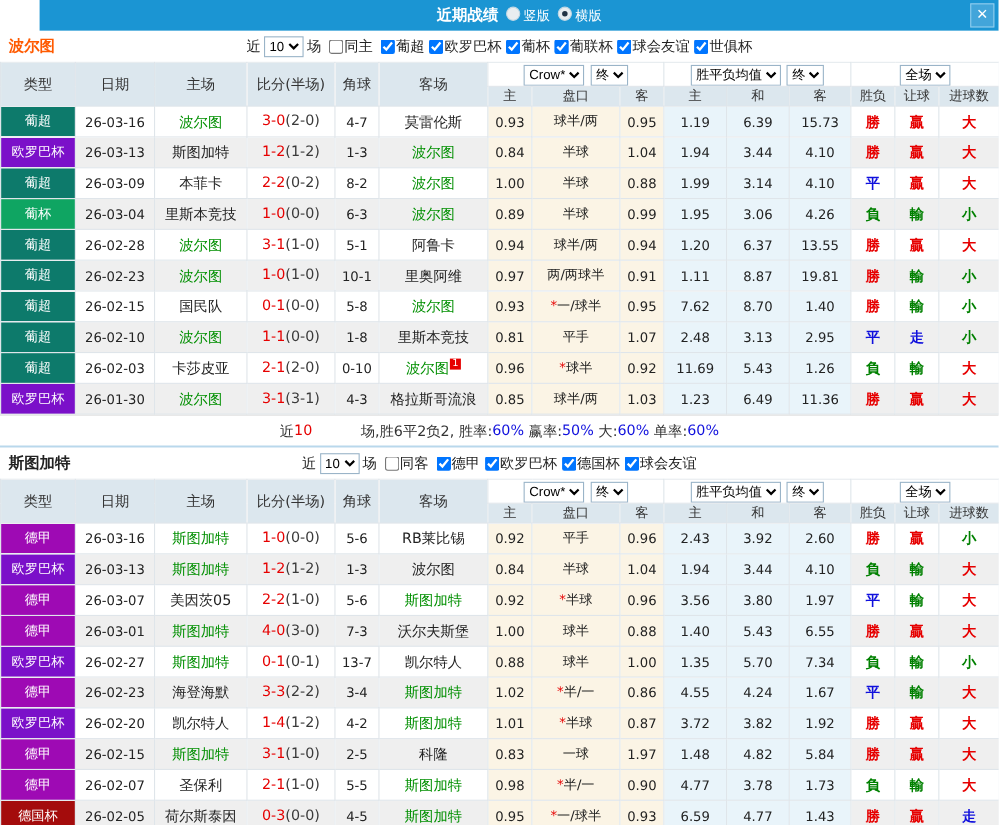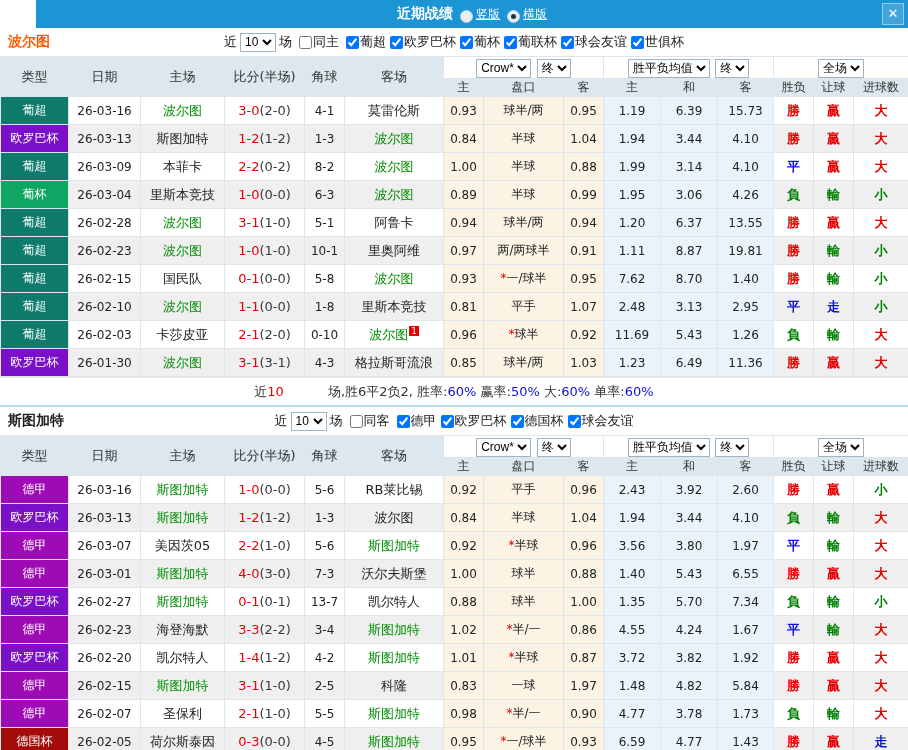--- a/index.html
+++ b/index.html
@@ -3,21 +3,21 @@
 <meta charset="utf-8">
 <style>
   * { box-sizing: border-box; }
   html,body { margin:0; padding:0; background:#fff; font-family:"DejaVu Sans","Liberation Sans",sans-serif; }
   .window { width:908px; height:750px; overflow:hidden; background:#fff; position:relative; }
 
   
   .titlebar { height:28px; background:#1b95d3; position:relative;margin-left:36px; }
   .title-wrap { position:absolute; inset:0; display:flex; align-items:center; justify-content:center; gap:7px; }
   .dlg-title { color:#fff; font-weight:bold; font-size:14px; }
-  .radio { display:inline-flex; align-items:flex-end; gap:3px; color:#fff; font-size:12px; cursor:pointer;text-decoration:underline; }
+  .radio { display:inline-flex; align-items:flex-start; gap:3px; color:#fff; font-size:12px; cursor:pointer; }
   .rdot { width:13px; height:13px; border-radius:50%; background:#e8edf0; border:1px solid #bfd7e4; position:relative; display:inline-block; }
   .rdot.checked::after { content:""; position:absolute; left:3px; top:3px; width:5px; height:5px; border-radius:50%; background:#223344; }
   .close-btn { position:absolute; right:4px; top:3px; width:22px; height:22px; line-height:20px; text-align:center;
                background:#42a5da; border:1px solid #8ecdee; color:#fff; font-size:13px; font-weight:bold; cursor:pointer; }
 
   
   .filter-row { height:28px; position:relative; display:flex; align-items:center; background:#fff; }
   .team-title { position:absolute; left:8px; font-size:14px; font-weight:bold; }
   .filter-center { margin:0 auto; display:flex; align-items:center; gap:3px; font-size:13px; color:#222; }
   select { font-size:12px; height:19px; border:1px solid #9ab4c8; background:#fff; }
@@ -162,21 +162,21 @@
           <th class="hc">让球</th>
           <th class="hc">进球数</th>
         </tr>
       </thead>
       <tbody>
           <tr>
             <td class="c-league" style="background: rgb(13, 122, 107);">葡超</td>
             <td class="c-date">26-03-16</td>
             <td class="c-team"><span class="nm hl">波尔图</span></td>
             <td class="c-score"><span class="ft">3-0</span><span class="ht">(2-0)</span></td>
-            <td class="c-corner">4-1</td>
+            <td class="c-corner">4-7</td>
             <td class="c-team"><span class="nm">莫雷伦斯</span></td>
             <td class="cream">0.93</td>
             <td class="cream">球半/两</td>
             <td class="cream">0.95</td>
             <td class="lblue">1.19</td>
             <td class="lblue">6.39</td>
             <td class="lblue">15.73</td>
             <td class="c-res" style="color: rgb(230, 0, 0);">勝</td>
             <td class="c-res" style="color: rgb(230, 0, 0);">贏</td>
             <td class="c-res" style="color: rgb(230, 0, 0);">大</td>

